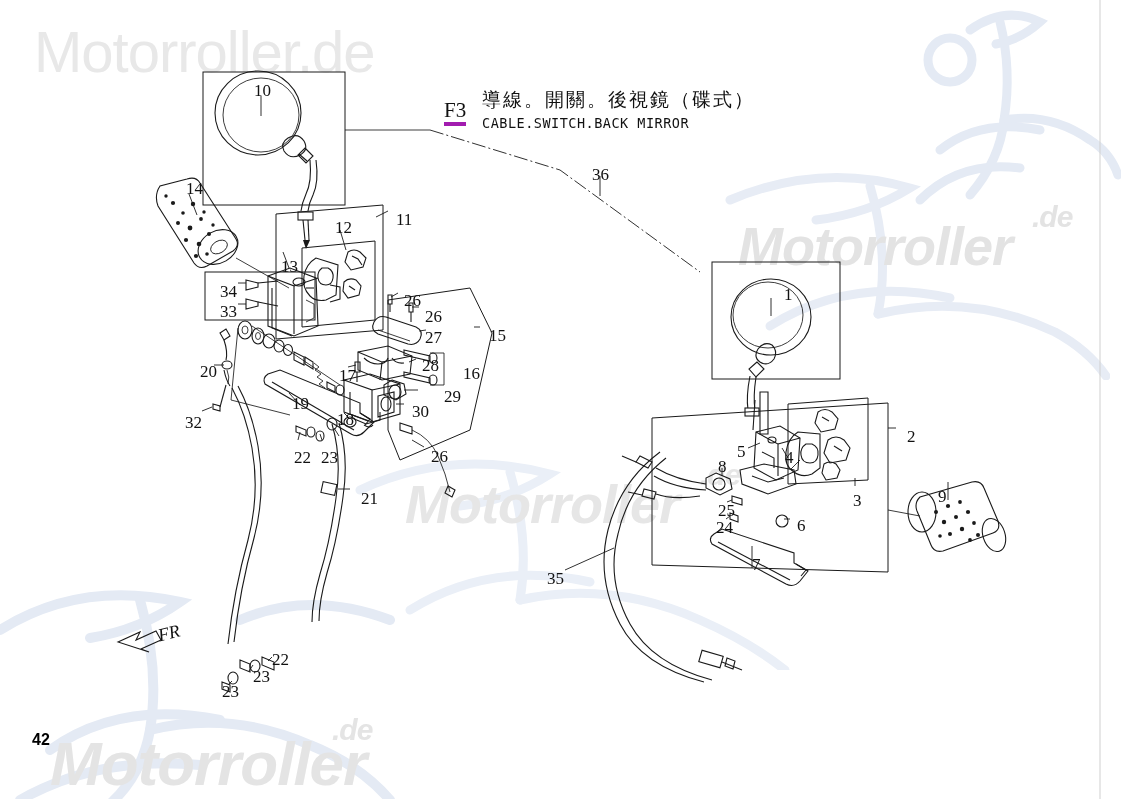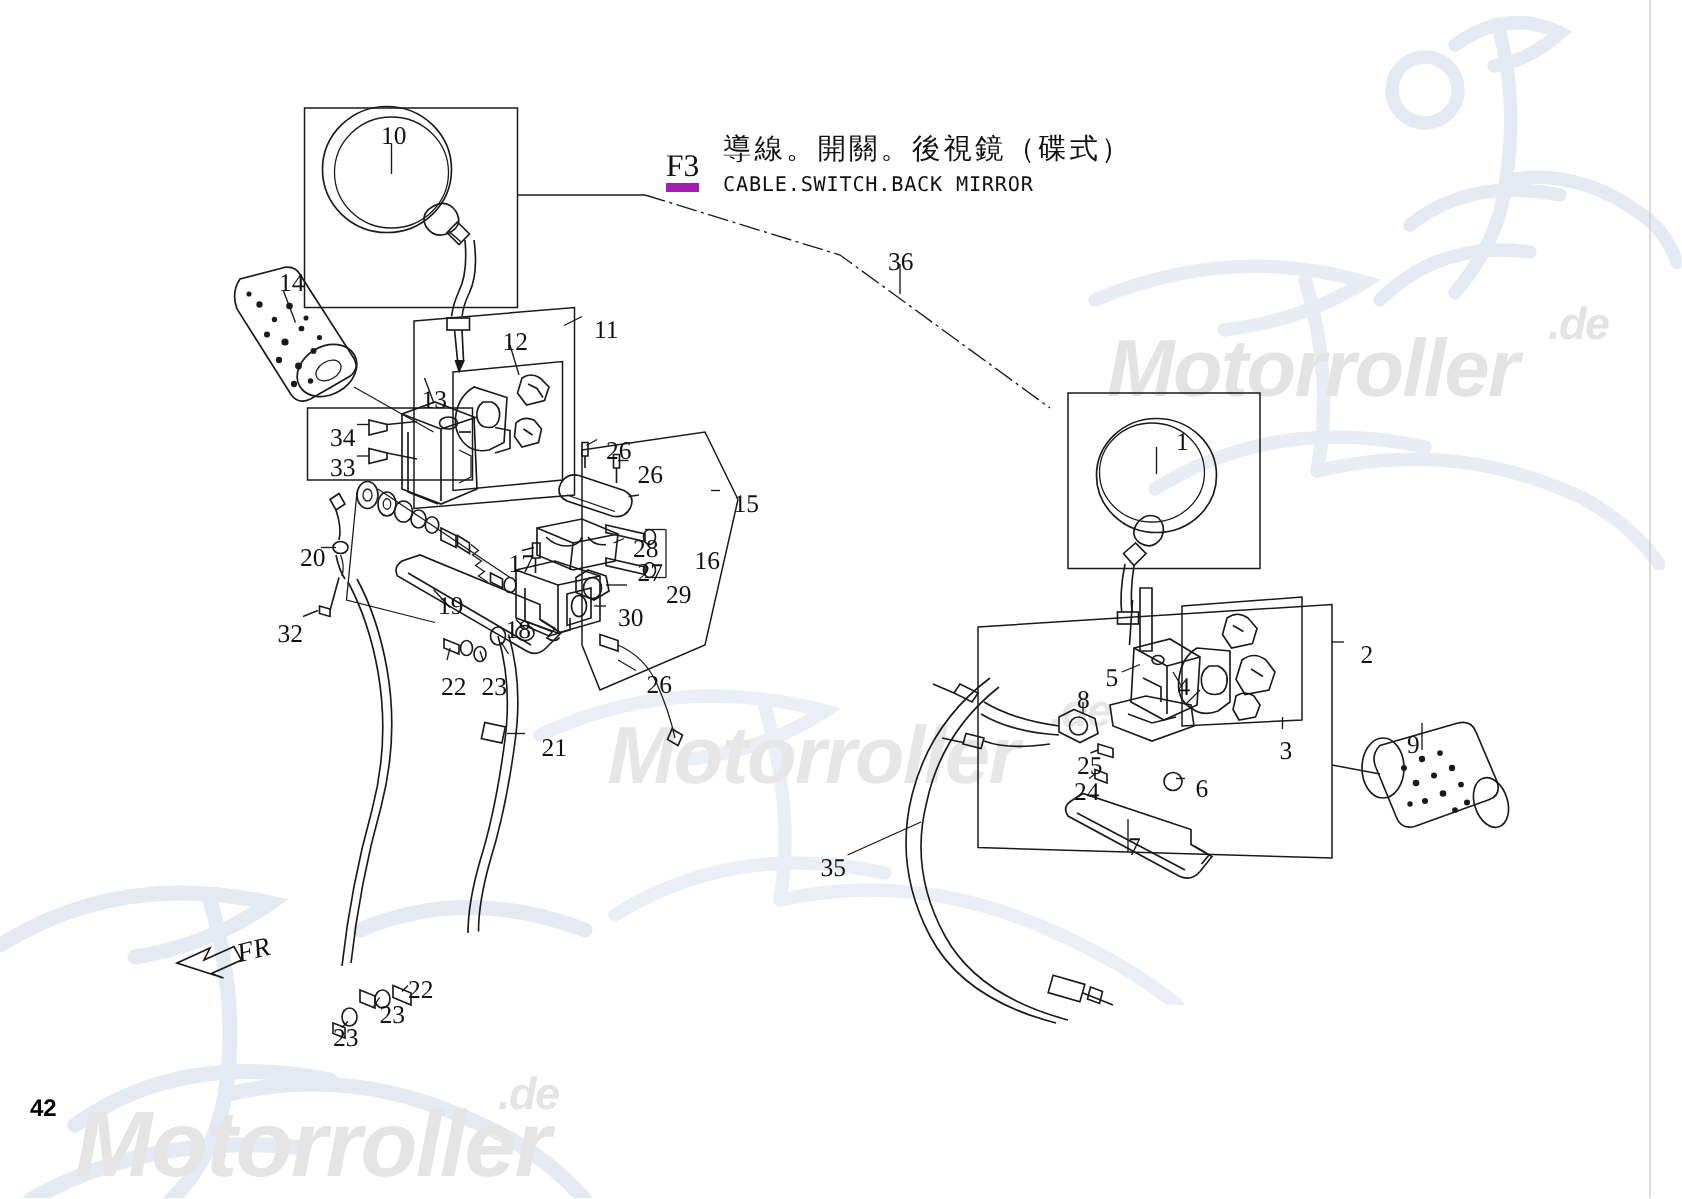--- a/index.html
+++ b/index.html
@@ -55,21 +55,21 @@
   .title-block {
     position: absolute;
     z-index: 6;
     white-space: nowrap;
   }
   .title-code {
     position: absolute;
     font-family: "Liberation Serif", serif;
     font-size: 21px;
     color: #111;
-    border-bottom: 6px solid #a21caf;
+    border-bottom: 4px solid #a21caf;
     padding-bottom: 1px;
     line-height: 1;
   }
   .title-cjk {
     position: absolute;
     font-family: "DejaVu Sans", sans-serif;
     font-size: 19px;
     color: #111;
     letter-spacing: 2px;
     line-height: 1;
@@ -148,20 +148,21 @@
       <svg width="500" height="230" viewBox="0 0 500 230">
         <g fill="none" stroke="#e7ecf5" stroke-width="9" stroke-linecap="round">
           <path d="M120 50 Q210 12 300 38 Q258 64 206 70"></path>
           <path d="M260 36 Q280 104 268 164"></path>
           <path d="M268 164 Q360 142 445 182 Q478 200 496 226"></path>
           <path d="M160 176 Q240 126 340 148"></path>
         </g>
       </svg>
     </div>
 
+    <div class="wm-text" style="left:34px; top:18px; font-size:58px; color:#e8e8e8; font-weight:300;">Motorroller.de</div>
 
     <div class="wm-text italic" style="left:738px; top:215px; font-size:54px; color:#e3e3e3;">Motorroller</div>
     <div class="wm-text italic" style="left:1032px; top:200px; font-size:30px; color:#e3e3e3;">.de</div>
 
     <div class="wm-text italic" style="left:405px; top:473px; font-size:54px; color:#e6e6e6;">Motorroller</div>
     <div class="wm-text italic" style="left:700px; top:458px; font-size:30px; color:#e6e6e6;">.de</div>
 
     <div class="wm-text italic" style="left:50px; top:728px; font-size:62px; color:#e4e4e4;">Motorroller</div>
     <div class="wm-text italic" style="left:332px; top:713px; font-size:30px; color:#e4e4e4;">.de</div>
   </div>
@@ -506,21 +507,21 @@
   </div>
 
   <div class="title-block">
     <div class="title-code" style="left:444px; top:100px;">F3</div>
     <div class="title-cjk" style="left:482px; top:90px;text-align:right;">導線。開關。後視鏡（碟式）</div>
     <div class="title-en" style="left:482px; top:117px;text-align:right;">CABLE.SWITCH.BACK MIRROR</div>
   </div>
 
   <div class="fr-text" style="left:158px; top:623px;">FR</div>
 
-  <div class="page-no" style="left:20px; top:731px;">42</div>
+  <div class="page-no" style="left:32px; top:731px;">42</div>
 
   <div id="callout-layer">
       <div class="lbl" style="left: 784px; top: 286px;">1</div>
       <div class="lbl" style="left: 907px; top: 428px;">2</div>
       <div class="lbl" style="left: 853px; top: 492px;">3</div>
       <div class="lbl" style="left: 785px; top: 449px;">4</div>
       <div class="lbl" style="left: 737px; top: 443px;">5</div>
       <div class="lbl" style="left: 797px; top: 517px;">6</div>
       <div class="lbl" style="left: 752px; top: 556px;">7</div>
       <div class="lbl" style="left: 718px; top: 458px;">8</div>
@@ -536,21 +537,21 @@
       <div class="lbl" style="left: 337px; top: 411px;">18</div>
       <div class="lbl" style="left: 292px; top: 395px;">19</div>
       <div class="lbl" style="left: 200px; top: 363px;">20</div>
       <div class="lbl" style="left: 361px; top: 490px;">21</div>
       <div class="lbl" style="left: 294px; top: 449px;">22</div>
       <div class="lbl" style="left: 321px; top: 449px;">23</div>
       <div class="lbl" style="left: 716px; top: 519px;">24</div>
       <div class="lbl" style="left: 718px; top: 502px; font-family: Liberation Serif, serif;">25</div>
       <div class="lbl" style="left: 404px; top: 292px;">26</div>
       <div class="lbl" style="left: 425px; top: 308px;">26</div>
-      <div class="lbl" style="left: 425px; top: 329px; margin-top: 44px;">27</div>
+      <div class="lbl" style="left: 425px; top: 329px;">27</div>
       <div class="lbl" style="left: 422px; top: 357px;">28</div>
       <div class="lbl" style="left: 444px; top: 388px;">29</div>
       <div class="lbl" style="left: 412px; top: 403px;">30</div>
       <div class="lbl" style="left: 431px; top: 448px;">26</div>
       <div class="lbl" style="left: 185px; top: 414px;">32</div>
       <div class="lbl" style="left: 220px; top: 303px;">33</div>
       <div class="lbl" style="left: 220px; top: 283px;">34</div>
       <div class="lbl" style="left: 547px; top: 570px;">35</div>
       <div class="lbl" style="left: 592px; top: 166px;">36</div>
       <div class="lbl" style="left: 272px; top: 651px;">22</div>

